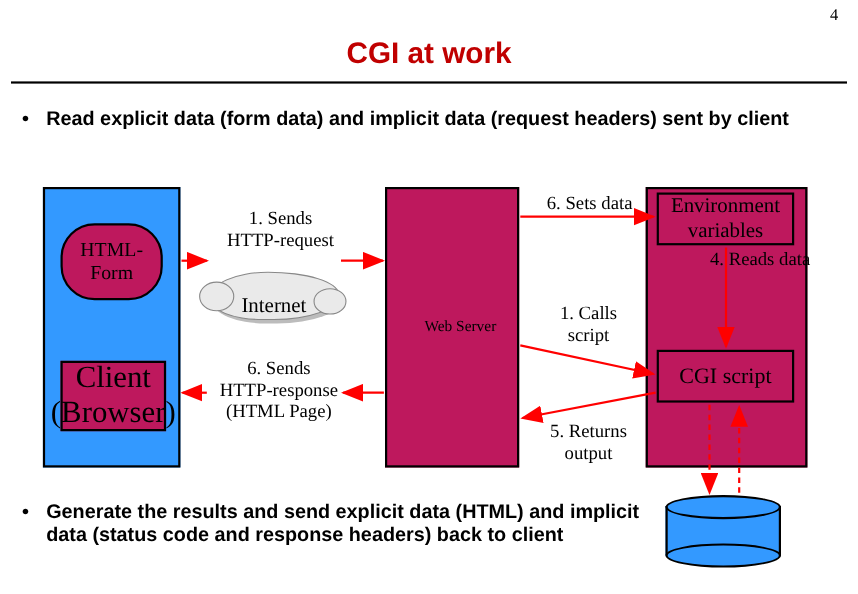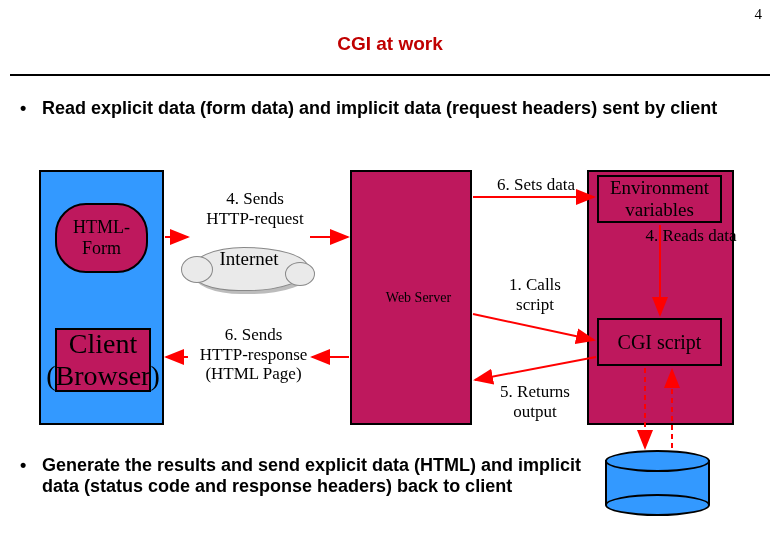--- a/index.html
+++ b/index.html
@@ -18,21 +18,21 @@
     font-size: 15px;
     color: #000;
   }
   .title {
     position: absolute;
     top: 33px;
     left: 0;
     width: 100%;
     text-align: center;
     font-family: Arial, Helvetica, sans-serif;
-    font-size: 19px;
+    font-size: 27px;
     font-weight: bold;
     color: #c00000;
   }
   .hr {
     position: absolute;
     top: 74px;
     left: 10px;
     width: 760px;
     height: 2px;
     background: #000;
@@ -97,21 +97,21 @@
     font-size: 20px;
   }
   
   .cloud {
     position: absolute;
     left: 190px; top: 247px; width: 118px; height: 44px;
     background: #eaeaea;
     border: 1px solid #888;
     border-radius: 50% 60% 55% 45% / 60% 50% 55% 50%;
     box-shadow: 3px 3px 0 #bcbcbc;
-    display:flex; align-items:flex-start; justify-content:center;
+    display:flex; align-items:flex-end; justify-content:center;
     font-size: 19px;
   }
   .cloud::before {
     content:"";
     position:absolute;
     left:-10px; top:8px;
     width:30px; height:25px;
     background:#eaeaea;
     border:1px solid #888;
     border-radius:50%;
@@ -208,21 +208,21 @@
     <span>Internet</span>
   </div>
 
 <div class="box web-server">Web Server</div>
 
 <div class="box right-outer"></div>
 <div class="box env-vars" style="white-space:pre-line;">Environment
 variables</div>
 <div class="box cgi-script">CGI script</div>
 
-<div class="label l1" style="white-space:pre-line;">4. Sends
+<div class="label l1" style="white-space:pre-line;">1. Sends
 HTTP-request</div>
 <div class="label l2">6. Sets data</div>
 <div class="label l3" style="white-space:pre-line;">1. Calls
 script</div>
 <div class="label l4">4. Reads data</div>
 <div class="label l5" style="white-space:pre-line;">5. Returns
 output</div>
 <div class="label l6" style="white-space:pre-line;">6. Sends
 HTTP-response
 (HTML Page)</div>

